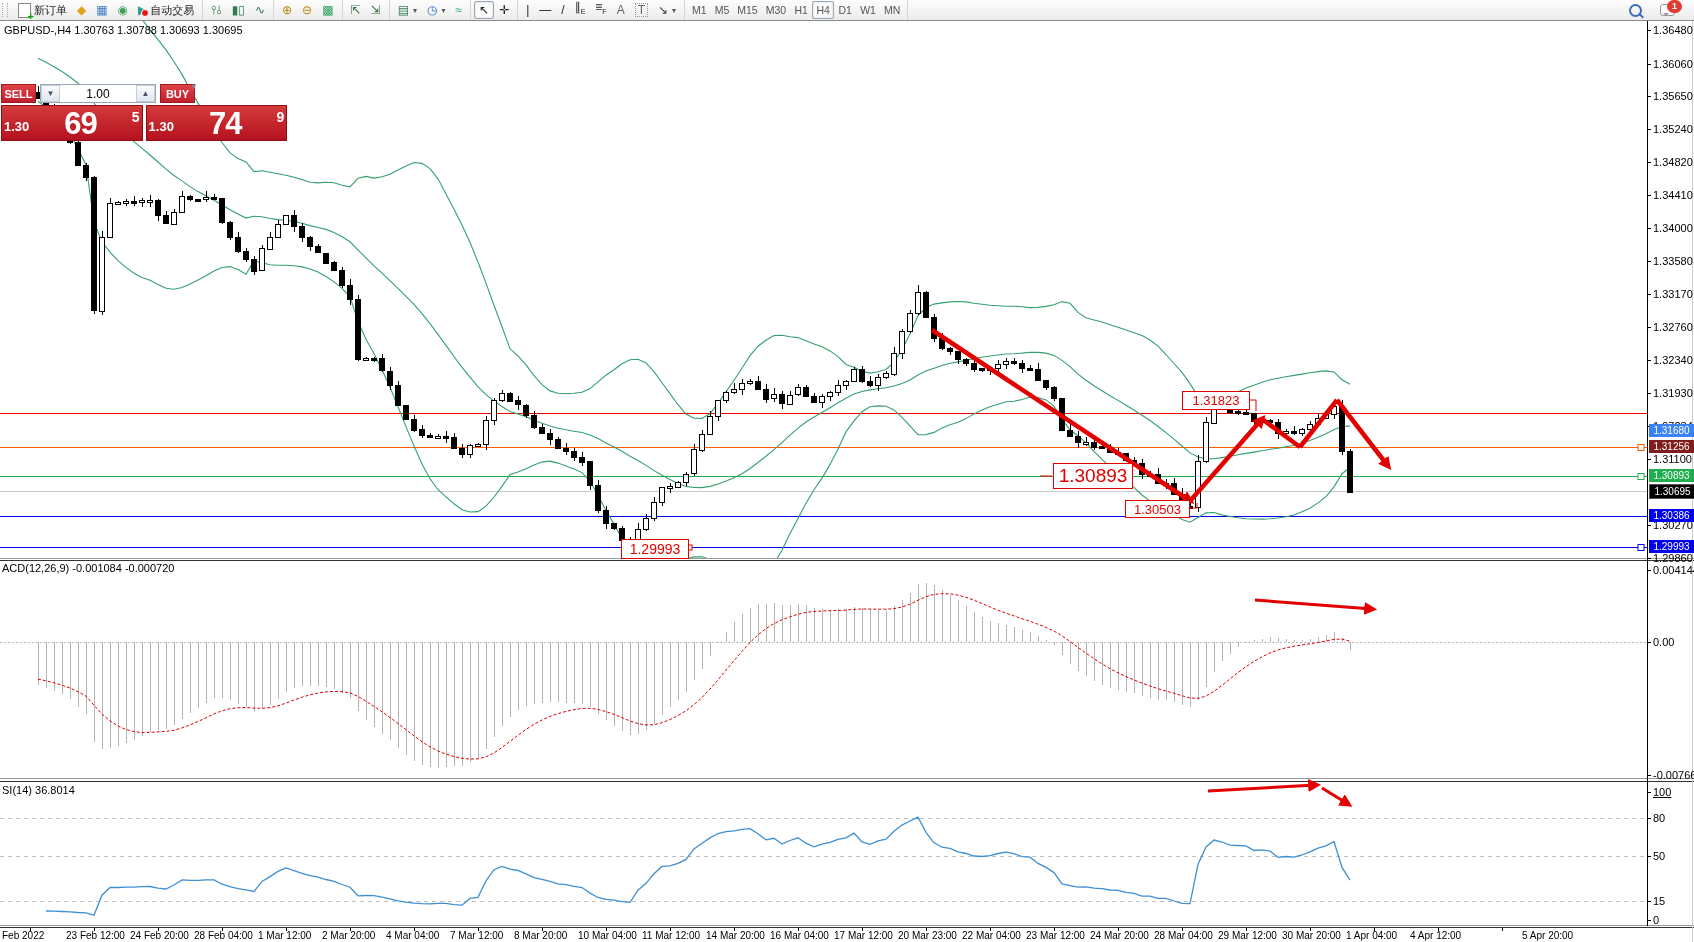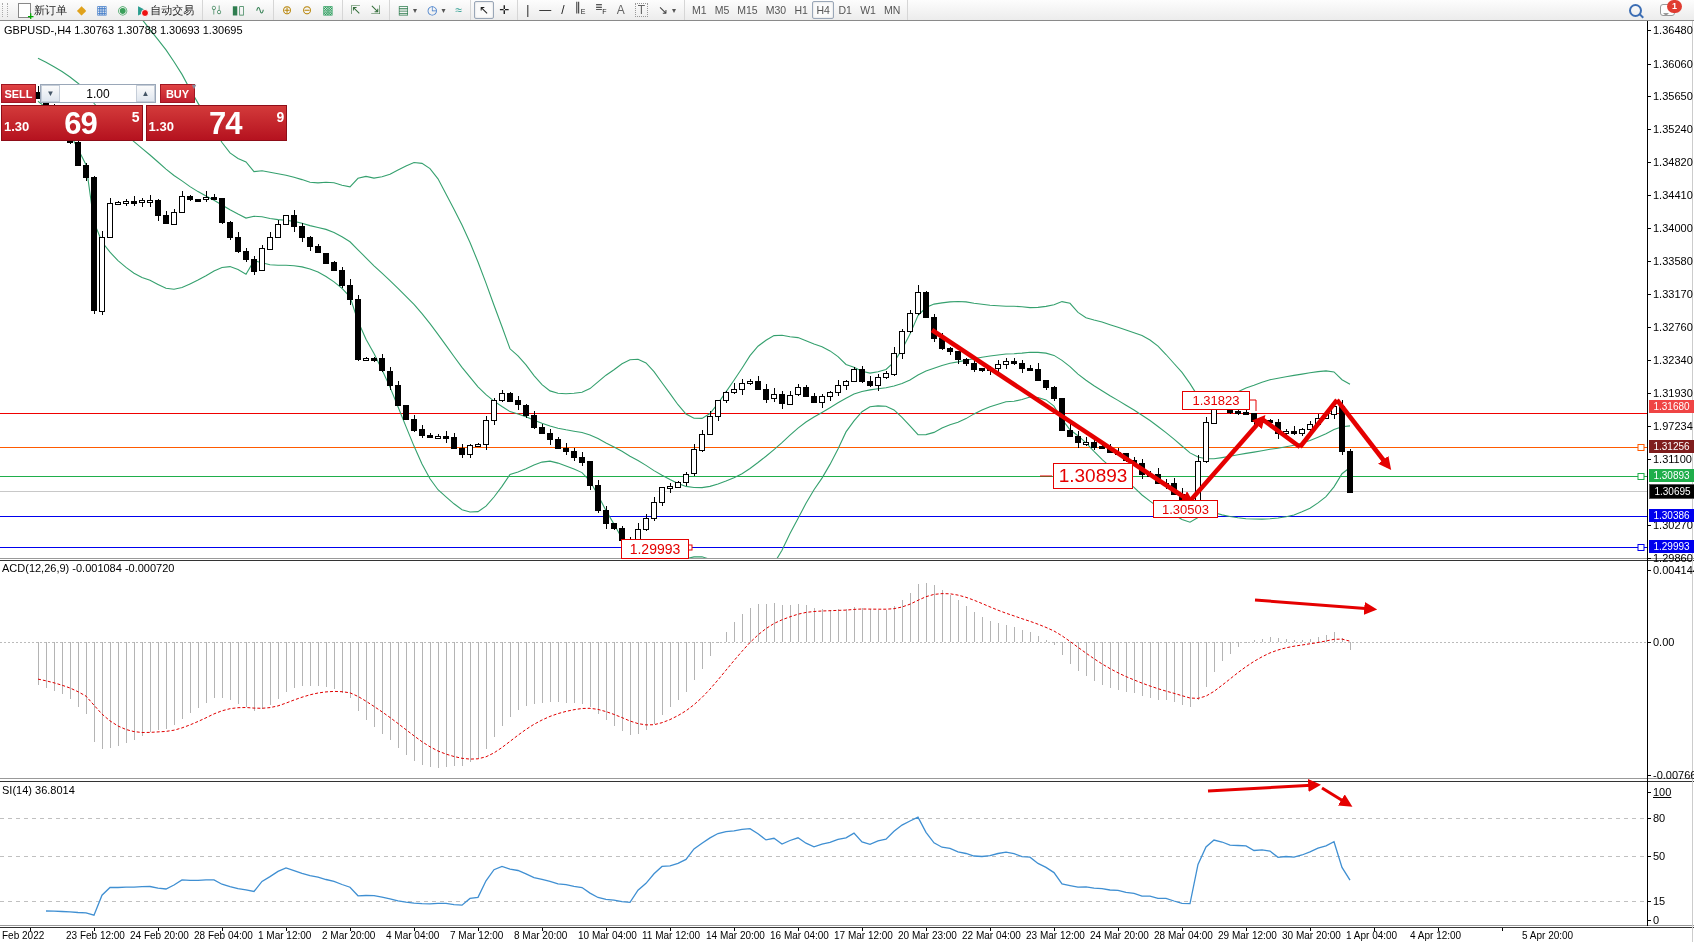--- a/index.html
+++ b/index.html
@@ -818,21 +818,21 @@
       <polyline points="1040,476 1052,476" stroke-width="1"></polyline>
       <rect x="687" y="545" width="5" height="5" fill="#fff" stroke-width="1"></rect>
       <line x1="1255" y1="600" x2="1372" y2="609" stroke-width="3" marker-end="url(#arr)"></line>
       <line x1="1208" y1="791" x2="1316" y2="785" stroke-width="3" marker-end="url(#arr)"></line>
       <line x1="1322" y1="788" x2="1348" y2="804" stroke-width="3" marker-end="url(#arr)"></line>
     </g>
   </svg>
 
 <div class="ann" style="left:1182px;top:391px;width:66px;height:17px;font-size:13px;">1.31823</div>
 <div class="ann" style="left:1053px;top:463px;width:78px;height:24px;font-size:19px;">1.30893</div>
-<div class="ann" style="left:1125px;top:500px;width:63px;height:16px;font-size:13px;margin-left:28px;">1.30503</div>
+<div class="ann" style="left:1125px;top:500px;width:63px;height:16px;font-size:13px;">1.30503</div>
 <div class="ann" style="left:621px;top:539px;width:66px;height:18px;font-size:14px;">1.29993</div>
 
 <div class="panel-label" style="left:2px;top:562px;">ACD(12,26,9) -0.001084 -0.000720</div>
 <div class="panel-label" style="left:2px;top:784px;">SI(14) 36.8014</div>
 
 <div id="axis-layer">
     <div class="axis-label" style="left: 1653px; top: 24px;">1.36480</div>
     <div class="axis-label" style="left: 1653px; top: 58px;">1.36060</div>
     <div class="axis-label" style="left: 1653px; top: 90px;">1.35650</div>
     <div class="axis-label" style="left: 1653px; top: 123px;">1.35240</div>
@@ -841,21 +841,21 @@
     <div class="axis-label" style="left: 1653px; top: 222px;">1.34000</div>
     <div class="axis-label" style="left: 1653px; top: 255px;">1.33580</div>
     <div class="axis-label" style="left: 1653px; top: 288px;">1.33170</div>
     <div class="axis-label" style="left: 1653px; top: 321px;">1.32760</div>
     <div class="axis-label" style="left: 1653px; top: 354px;">1.32340</div>
     <div class="axis-label" style="left: 1653px; top: 387px;">1.31930</div>
     <div class="axis-label" style="left: 1653px; top: 420px;">1.97234</div>
     <div class="axis-label" style="left: 1653px; top: 453px;">1.31100</div>
     <div class="axis-label" style="left: 1653px; top: 519px;">1.30270</div>
     <div class="axis-label" style="left: 1653px; top: 552px;">1.29860</div>
-    <div class="chip" style="top: 400px; background: #ef4444;">1.31680</div>
+    <div class="chip" style="top: 424px; background: #3b82f6;">1.31680</div>
     <div class="chip" style="top: 440px; background: #7f1d1d;">1.31256</div>
     <div class="chip" style="top: 469px; background: rgb(31, 174, 75);">1.30893</div>
     <div class="chip" style="top: 484px; background: rgb(0, 0, 0); border: 1px solid rgb(85, 85, 85);">1.30695</div>
     <div class="chip" style="top: 509px; background: rgb(0, 0, 238);">1.30386</div>
     <div class="chip" style="top: 540px; background: rgb(0, 0, 238);">1.29993</div>
     <div class="axis-label" style="left: 1653px; top: 564px;">0.004144</div>
     <div class="axis-label" style="left: 1653px; top: 636px;">0.00</div>
     <div class="axis-label" style="left: 1653px; top: 769px;">-0.007664</div>
     <div class="axis-label" style="left: 1653px; top: 786px; text-decoration: underline;">100</div>
     <div class="axis-label" style="left: 1653px; top: 812px;">80</div>

